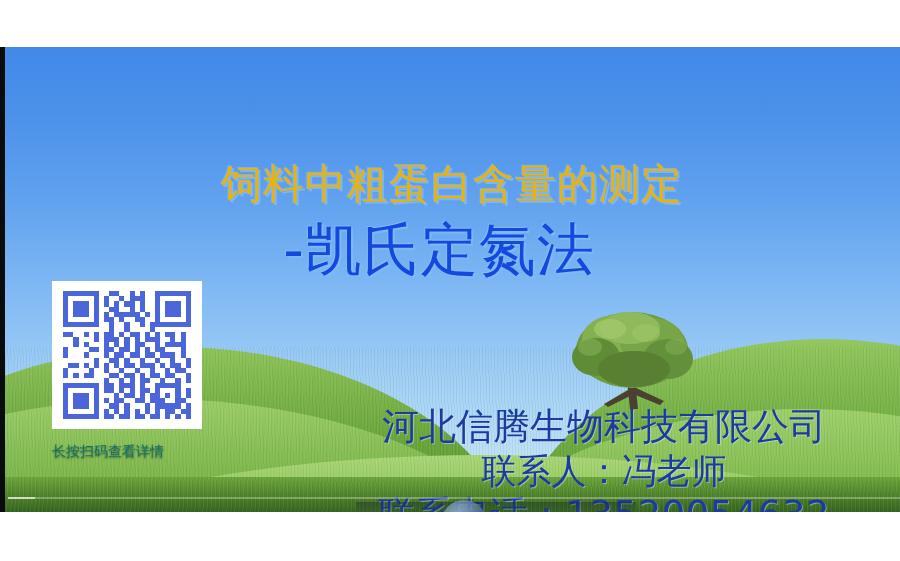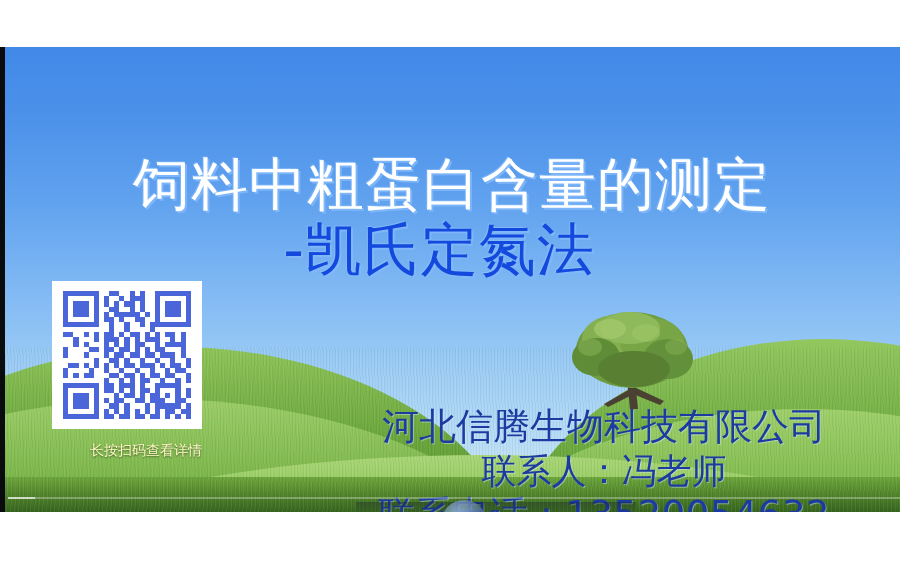--- a/index.html
+++ b/index.html
@@ -138,25 +138,25 @@
   .title-block {
     position: absolute;
     left: 0;
     top: 104px;
     width: 896px;
     text-align: center;
     z-index: 20;
   }
   .title-line1 {
     font-family: "DejaVu Sans", "Liberation Sans", sans-serif;
-    font-size: 57px;
+    font-size: 41px;
     line-height: 66px;
     font-weight: 400;
     letter-spacing: 1px;
-    color: #ffffff;
+    color: #eab308;
     text-shadow: 2px 2px 0 rgba(130,185,250,.85), -1px -1px 0 rgba(150,200,255,.5);
     white-space: nowrap;
   }
   .title-line2 {
     font-family: "DejaVu Sans", "Liberation Sans", sans-serif;
     font-size: 57px;
     line-height: 64px;
     font-weight: 400;
     letter-spacing: 1px;
     color: #1449de;
@@ -176,25 +176,25 @@
     width: 150px;
     height: 148px;
     background: #ffffff;
     padding: 0;
     display: block;
   }
   .qr-code svg { display:block; }
   .qr-caption {
     margin-top: 13px;
     width: 150px;
-    text-align: right;
-    font-family: Liberation Serif, serif;
+    text-align: left;
+    font-family: Liberation Sans, sans-serif;
     font-size: 14px;
     line-height: 18px;
-    color: #fef9c3;
+    color: #0f766e;
     text-shadow: 0 1px 2px rgba(0,0,0,.55);
     white-space: nowrap;
   }
 
   
   .contact-block {
     position: absolute;
     left: 300px;
     top: 358px;
     width: 600px;

